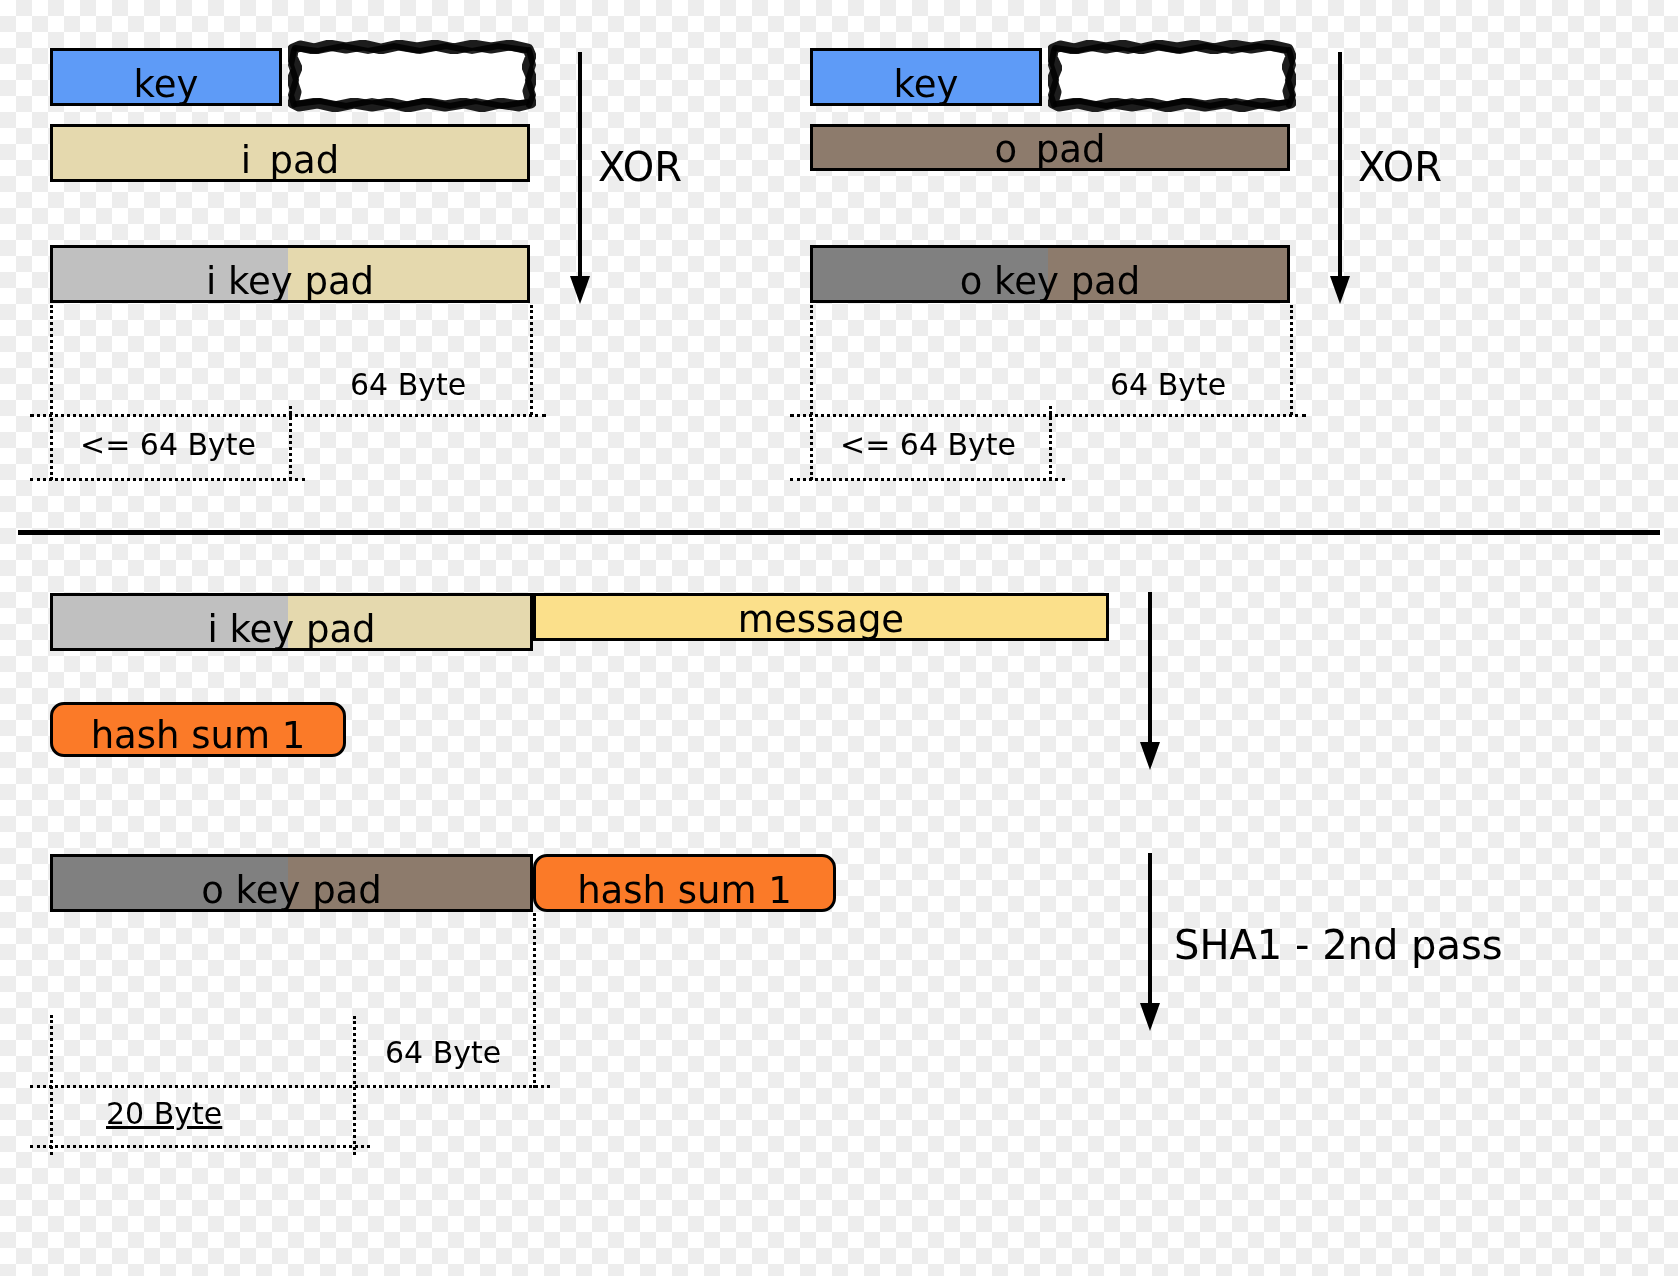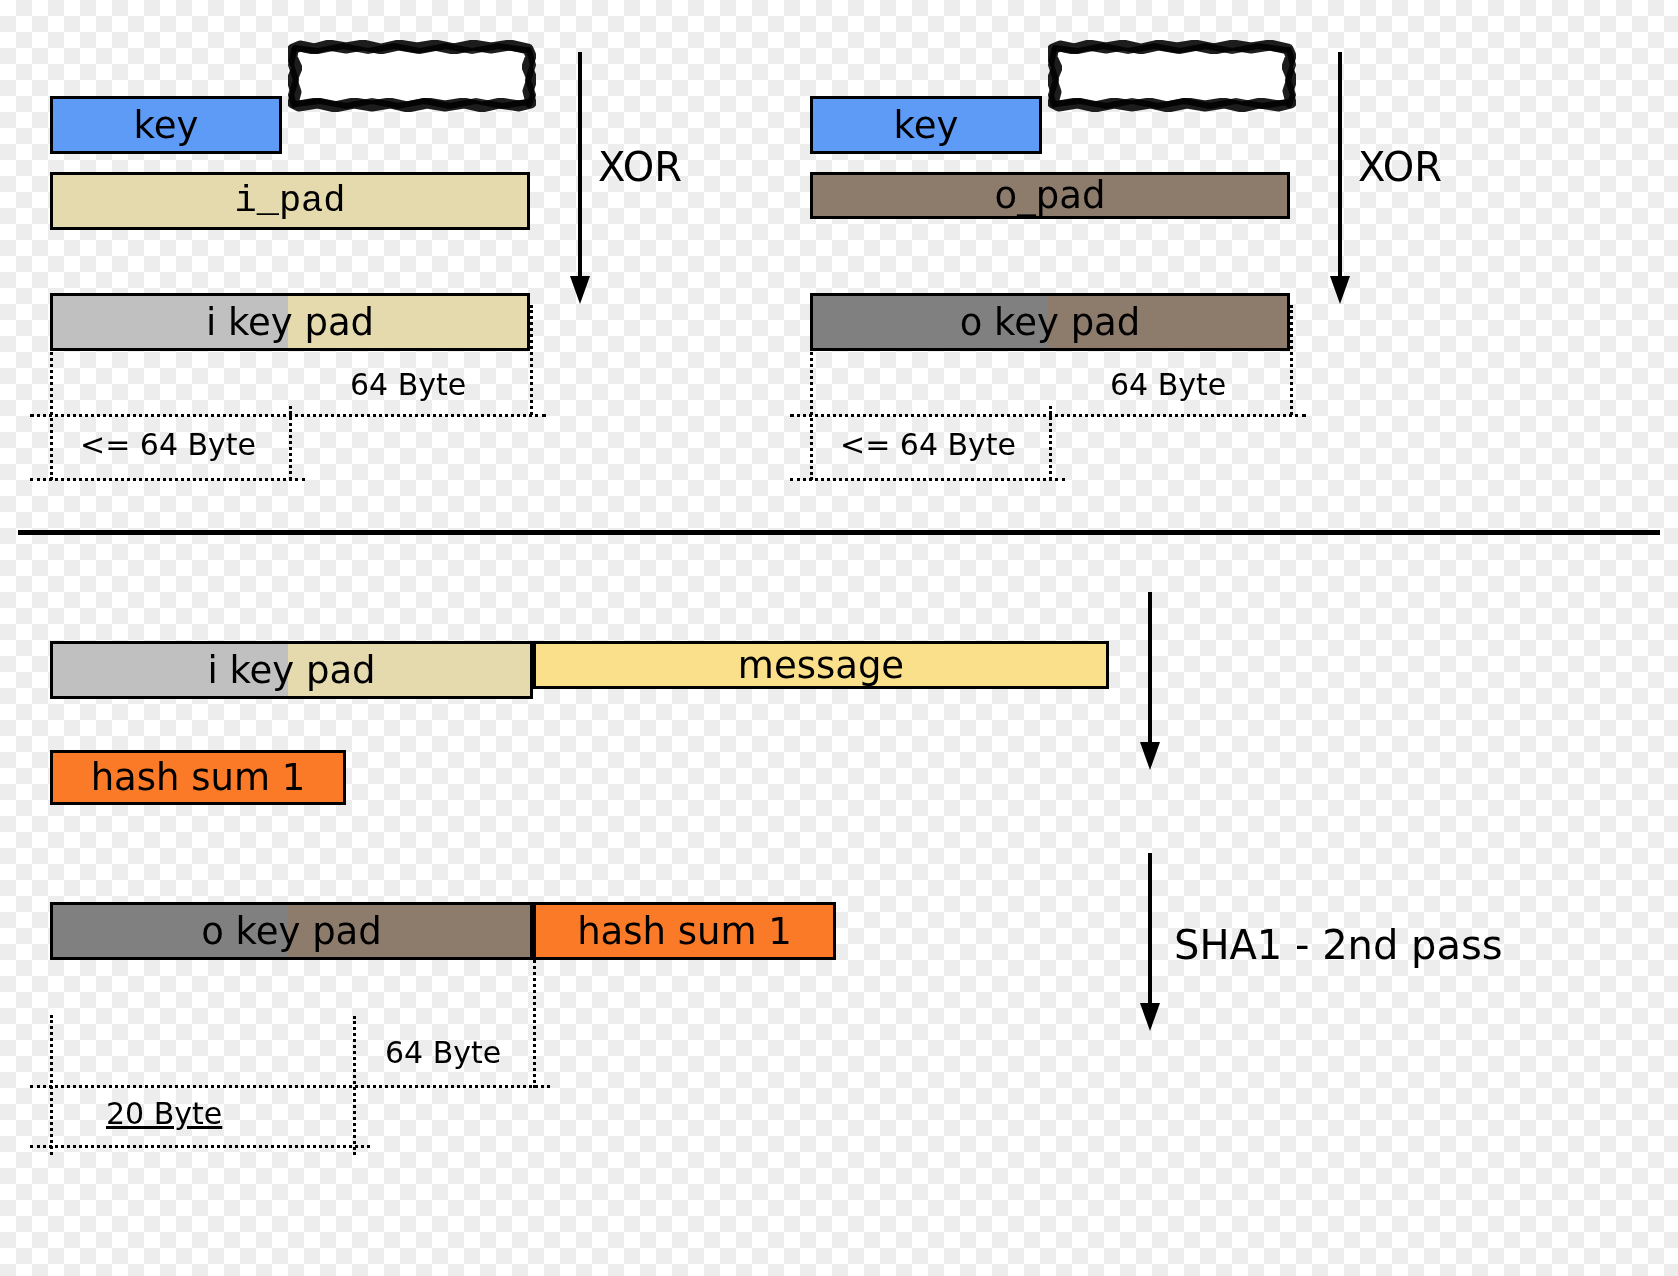--- a/index.html
+++ b/index.html
@@ -22,25 +22,24 @@
     background-size: 32px 32px;
     background-position: 0 0, 16px 16px;
   }
 
   
   .box {
     position: absolute;
     box-sizing: border-box;
     border: 3px solid #000000;
     display: flex;
-    align-items: center;
+    align-items: flex-end;
     justify-content: center;
     color: #000000;
     white-space: nowrap;
-    margin-top: 48px;
   }
   .box .lbl {
     position: relative;
     z-index: 3;
     line-height: 1;
   }
   
   .split {
     position: absolute;
     top: 0;
@@ -48,21 +47,21 @@
     left: 0;
     z-index: 1;
   }
 
   .c-key      { background: #5e9bf7; }
   .c-ipad     { background: #e5d9ae; }
   .c-opad     { background: #8d7b6c; }
   .c-gray     { background: #c0c0c0; }
   .c-darkgray { background: #808080; }
   .c-msg      { background: #fbe08b; }
-  .c-hash     { background: #fb7a28; }
+  .c-hash     { background: #fb7a28; border-radius: 14px; }
 
   
   .sketch {
     position: absolute;
     box-sizing: border-box;
   }
   .sketch svg { display: block; width: 100%; height: 100%; }
 
   
   .text {
@@ -110,21 +109,21 @@
                L8,52 L4,40 L9,28 L4,17 Z" fill="none" stroke="#111111" stroke-width="11" stroke-linejoin="round" stroke-opacity="0.95"></path>
       <path d="M7,8 L30,11 L55,6 L80,11 L106,6 L132,11 L158,6 L184,11 L210,6 L238,10" fill="none" stroke="#000000" stroke-width="6" stroke-linecap="round" stroke-opacity="0.85"></path>
       <path d="M8,64 L32,61 L58,66 L84,61 L110,66 L136,61 L162,66 L188,61 L214,66 L239,62" fill="none" stroke="#000000" stroke-width="6" stroke-linecap="round" stroke-opacity="0.85"></path>
       <path d="M6,10 L3,25 L8,40 L3,55 L6,65" fill="none" stroke="#000000" stroke-width="6" stroke-linecap="round" stroke-opacity="0.85"></path>
       <path d="M241,10 L245,25 L240,40 L245,55 L241,65" fill="none" stroke="#000000" stroke-width="6" stroke-linecap="round" stroke-opacity="0.85"></path>
       <rect x="14" y="14" width="220" height="44" fill="#ffffff"></rect>
     </svg>
 
   </div>
 
-  <div class="box c-ipad" style="left:50px; top:124px; width:480px; height:58px; font-size:37px;font-family:Liberation Mono, monospace;">
+  <div class="box c-ipad" style="left:50px; top:124px; width:480px; height:58px; font-size:37px;">
     <span class="lbl">i_pad</span>
   </div>
 
   <div class="box c-ipad" style="left:50px; top:245px; width:480px; height:58px; font-size:37px;">
     <div class="split c-gray" style="width:235px;"></div>
     <span class="lbl">i key pad</span>
   </div>
 
   <div class="arrow" style="left:566px; top:52px; width:28px; height:252px;">
     <svg width="28" height="252" viewBox="0 0 28 252">

